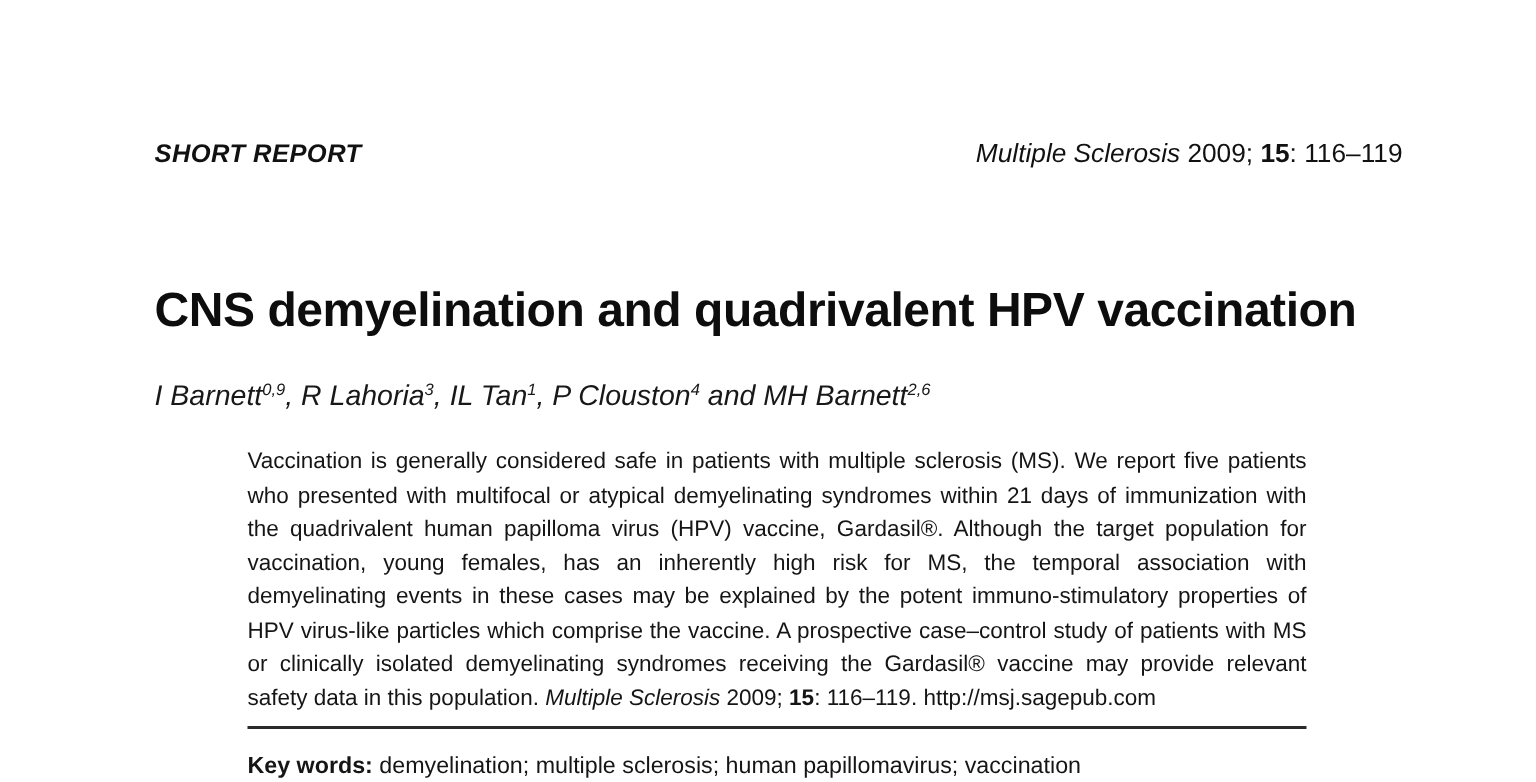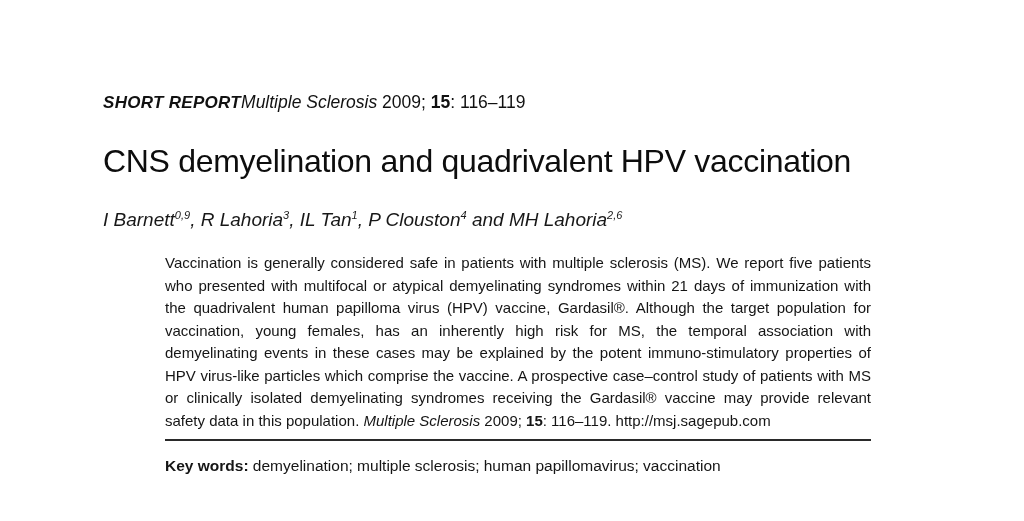--- a/index.html
+++ b/index.html
@@ -13,41 +13,42 @@
   }
   .page {
     position: relative;
     width: 1024px;
     height: 521px;
     background: #ffffff;
     padding: 92px 89px 0 103px; 
   }
   .header-row {
     display: flex;
+    justify-content: space-between;
     align-items: baseline;
   }
   .kicker {
     font-size: 17px;
     font-weight: 700;
     font-style: italic;
     letter-spacing: 0.3px;
     color: #111;
   }
   .citation {
     font-size: 17.5px;
     color: #111;
     white-space: nowrap;
   }
   .citation .jname { font-style: italic; }
   .citation .vol { font-weight: 700; }
   .article-title {
-    margin-top: 30px;
+    margin-top: 75px;
     font-size: 32px;
     line-height: 36px;
-    font-weight: 400;
+    font-weight: 700;
     letter-spacing: -0.3px;
     color: #0d0d0d;
     white-space: nowrap;
   }
   .authors {
     margin-top: 29px;
     font-size: 19px;
     line-height: 24px;
     font-style: italic;
     color: #181818;
@@ -93,21 +94,21 @@
   <div class="header-row">
     <span class="kicker">SHORT REPORT</span>
     <span class="citation">
       <span class="jname">Multiple Sclerosis</span><span> 2009; </span><span class="vol">15</span><span>: 116–119</span>
     </span>
   </div>
 
   <h1 class="article-title">CNS demyelination and quadrivalent HPV vaccination</h1>
 
   <div class="authors">
-    <span><span>I Barnett</span><sup>0,9</sup><span>, </span></span><span><span>R Lahoria</span><sup>3</sup><span>, </span></span><span><span>IL Tan</span><sup>1</sup><span>, </span></span><span><span>P Clouston</span><sup>4</sup><span> and </span></span><span><span>MH Lahoria</span><sup>2,6</sup><span></span></span>
+    <span><span>I Barnett</span><sup>0,9</sup><span>, </span></span><span><span>R Lahoria</span><sup>3</sup><span>, </span></span><span><span>IL Tan</span><sup>1</sup><span>, </span></span><span><span>P Clouston</span><sup>4</sup><span> and </span></span><span><span>MH Barnett</span><sup>2,6</sup><span></span></span>
   </div>
 
   <div class="abstract-block">
     <p class="abstract"><span>Vaccination is generally considered safe in patients with multiple sclerosis (MS). We report five patients who presented with multifocal or atypical demyelinating syndromes within 21 days of immunization with the quadrivalent human papilloma virus (HPV) vaccine, Gardasil®. Although the target population for vaccination, young females, has an inherently high risk for MS, the temporal association with demyelinating events in these cases may be explained by the potent immuno-stimulatory properties of HPV virus-like particles which comprise the vaccine. A prospective case–control study of patients with MS or clinically isolated demyelinating syndromes receiving the Gardasil® vaccine may provide relevant safety data in this population. </span><span class="jname">Multiple Sclerosis</span><span> 2009; </span><span class="vol">15</span><span>: 116–119. </span><span>http://msj.sagepub.com</span></p>
 
     <hr class="rule">
 
     <p class="keywords"><span class="kw-label">Key words:</span><span> demyelination; multiple sclerosis; human papillomavirus; vaccination</span></p>
   </div>
 

